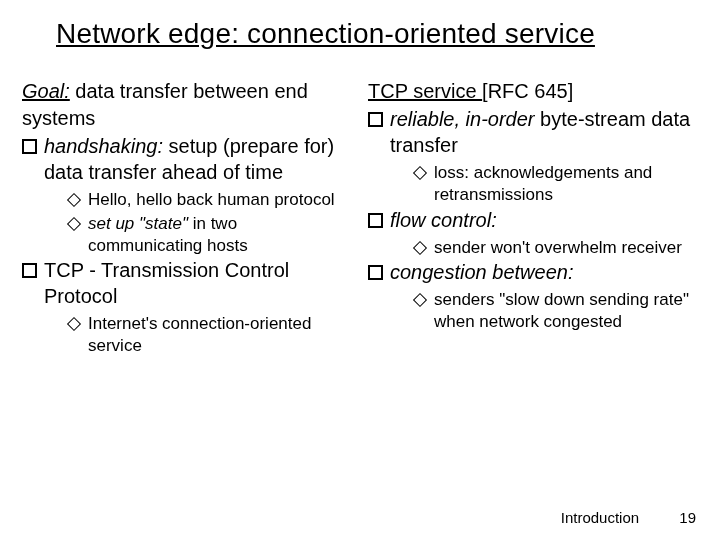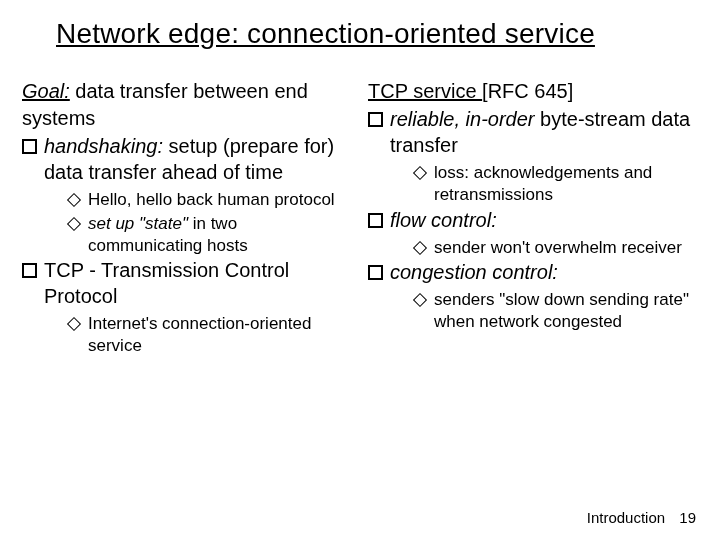--- a/index.html
+++ b/index.html
@@ -84,21 +84,21 @@
   }
   .nest1 { padding-left: 22px; }
   .ital { font-style: italic; }
   .sp-top { margin-top: 4px; }
   .footer {
     position: absolute;
     right: 24px;
     bottom: 14px;
     font-size: 15px;
   }
-  .footer .pn { display:inline-block; margin-left: 10px; }
+  .footer .pn { display:inline-block; margin-left: 36px; }
 </style>
 </head>
 <body>
 
 <div class="title">Network edge: connection-oriented service</div>
 
 <div class="cols">
 
   <div class="col">
     <div class="lead">
@@ -134,21 +134,21 @@
           <li>loss: acknowledgements and retransmissions</li>
         </ul>
       </li>
       <li class="sp-top">
         <span class="ital">flow control:</span>
         <ul class="bul-dia nest1">
           <li>sender won't overwhelm receiver</li>
         </ul>
       </li>
       <li class="sp-top">
-        <span class="ital">congestion control:</span>
+        <span class="ital">congestion between:</span>
         <ul class="bul-dia nest1">
           <li>senders "slow down sending rate" when network congested</li>
         </ul>
       </li>
     </ul>
   </div>
 
 </div>
 
 <div class="footer">

